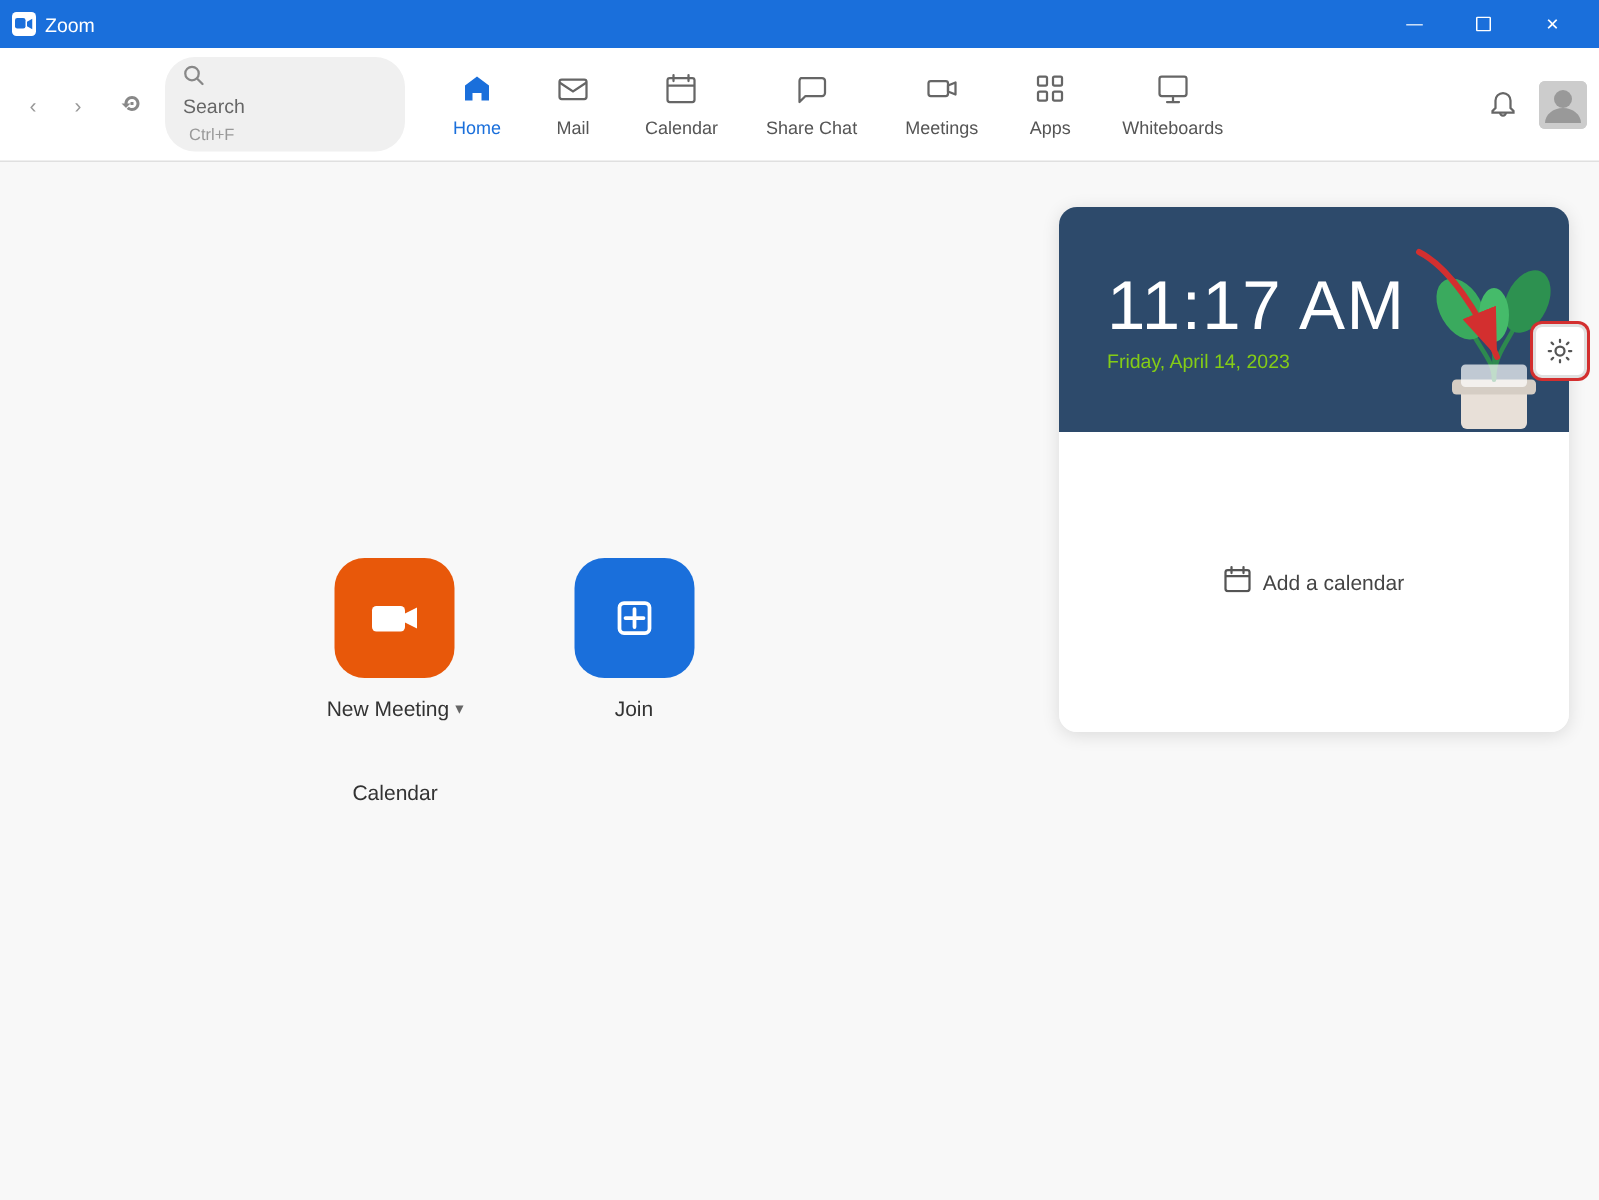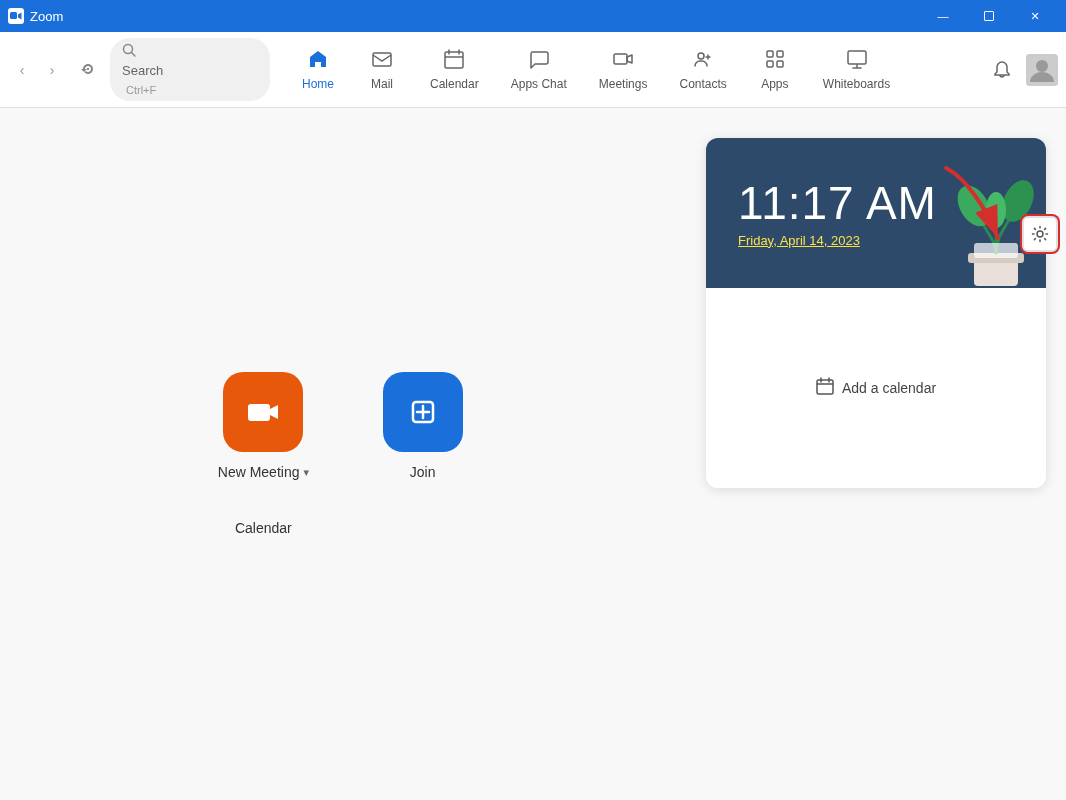--- a/index.html
+++ b/index.html
@@ -256,23 +256,22 @@
     }
     .clock-time {
       font-size: 46px;
       font-weight: 300;
       color: white;
       letter-spacing: 1px;
       line-height: 1.1;
     }
     .clock-date {
       font-size: 13px;
-      color: #fde047;
+      color: #84cc16;
       margin-top: 4px;
-      text-decoration: underline;
     }
     .plant-decoration {
       position: absolute;
       right: 0;
       bottom: 0;
       width: 100px;
       height: 120px;
     }
     .calendar-section {
       background: white;
@@ -394,43 +393,33 @@
       </span>
       <span class="nav-tab-label">Calendar</span>
     </div>
 
     <div class="nav-tab">
       <span class="nav-tab-icon">
         <svg width="22" height="22" viewBox="0 0 22 22" fill="none">
           <path d="M4 4H18C19.1 4 20 4.9 20 6V14C20 15.1 19.1 16 18 16H7L3 20V6C3 4.9 3.9 4 4 4Z" stroke="#666" stroke-width="1.5" fill="none" stroke-linejoin="round"></path>
         </svg>
       </span>
-      <span class="nav-tab-label">Apps Chat</span>
+      <span class="nav-tab-label">Share Chat</span>
     </div>
 
     <div class="nav-tab">
       <span class="nav-tab-icon">
         <svg width="22" height="22" viewBox="0 0 22 22" fill="none">
           <rect x="2" y="6" width="13" height="10" rx="1.5" stroke="#666" stroke-width="1.5" fill="none"></rect>
           <path d="M15 9L20 7V15L15 13V9Z" stroke="#666" stroke-width="1.5" fill="none" stroke-linejoin="round"></path>
         </svg>
       </span>
       <span class="nav-tab-label">Meetings</span>
     </div>
 
-    <div class="nav-tab">
-      <span class="nav-tab-icon">
-        <svg width="22" height="22" viewBox="0 0 22 22" fill="none">
-          <circle cx="9" cy="8" r="3" stroke="#666" stroke-width="1.5" fill="none"></circle>
-          <path d="M3 18C3 15.24 5.24 13 8 13H10C12.76 13 15 15.24 15 18" stroke="#666" stroke-width="1.5" stroke-linecap="round" fill="none"></path>
-          <path d="M16 7V11M14 9H18" stroke="#666" stroke-width="1.5" stroke-linecap="round"></path>
-        </svg>
-      </span>
-      <span class="nav-tab-label">Contacts</span>
-    </div>
 
     <div class="nav-tab">
       <span class="nav-tab-icon">
         <svg width="22" height="22" viewBox="0 0 22 22" fill="none">
           <rect x="3" y="3" width="6" height="6" rx="1" stroke="#666" stroke-width="1.5" fill="none"></rect>
           <rect x="13" y="3" width="6" height="6" rx="1" stroke="#666" stroke-width="1.5" fill="none"></rect>
           <rect x="3" y="13" width="6" height="6" rx="1" stroke="#666" stroke-width="1.5" fill="none"></rect>
           <rect x="13" y="13" width="6" height="6" rx="1" stroke="#666" stroke-width="1.5" fill="none"></rect>
         </svg>
       </span>

